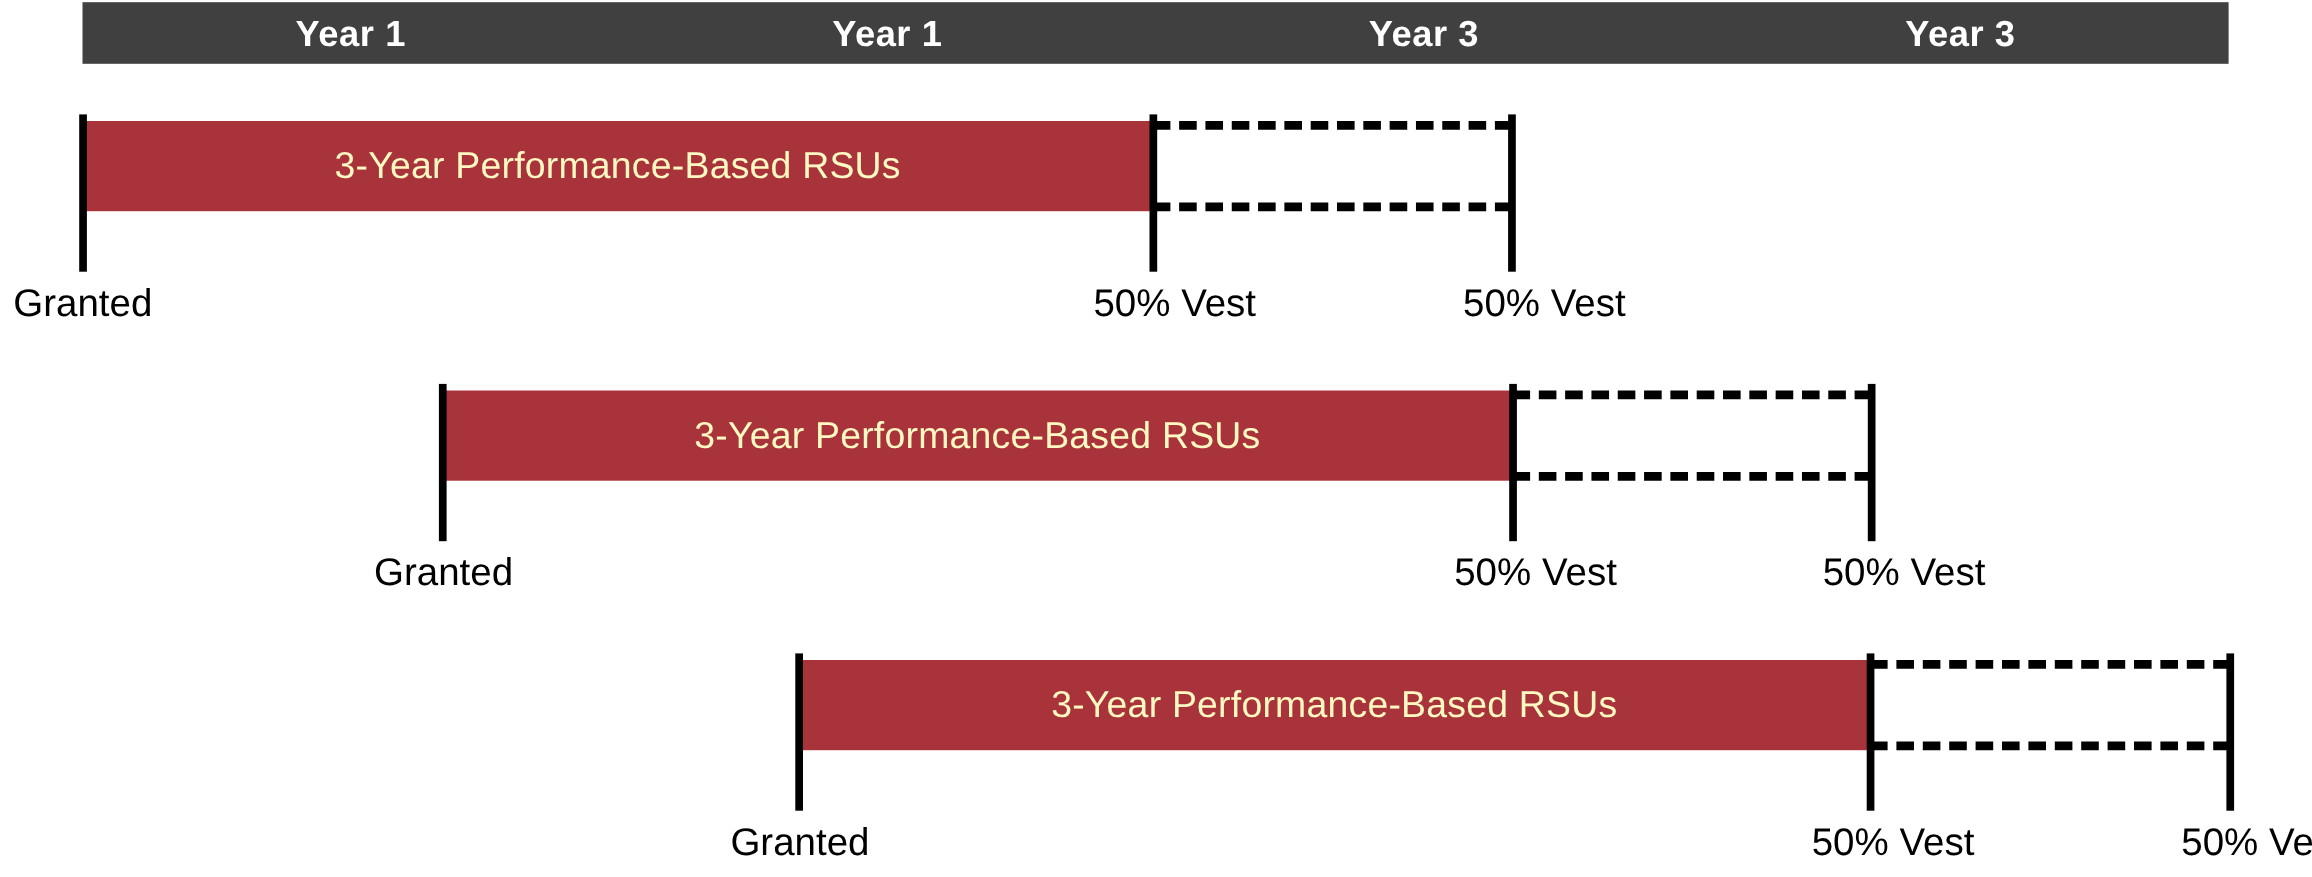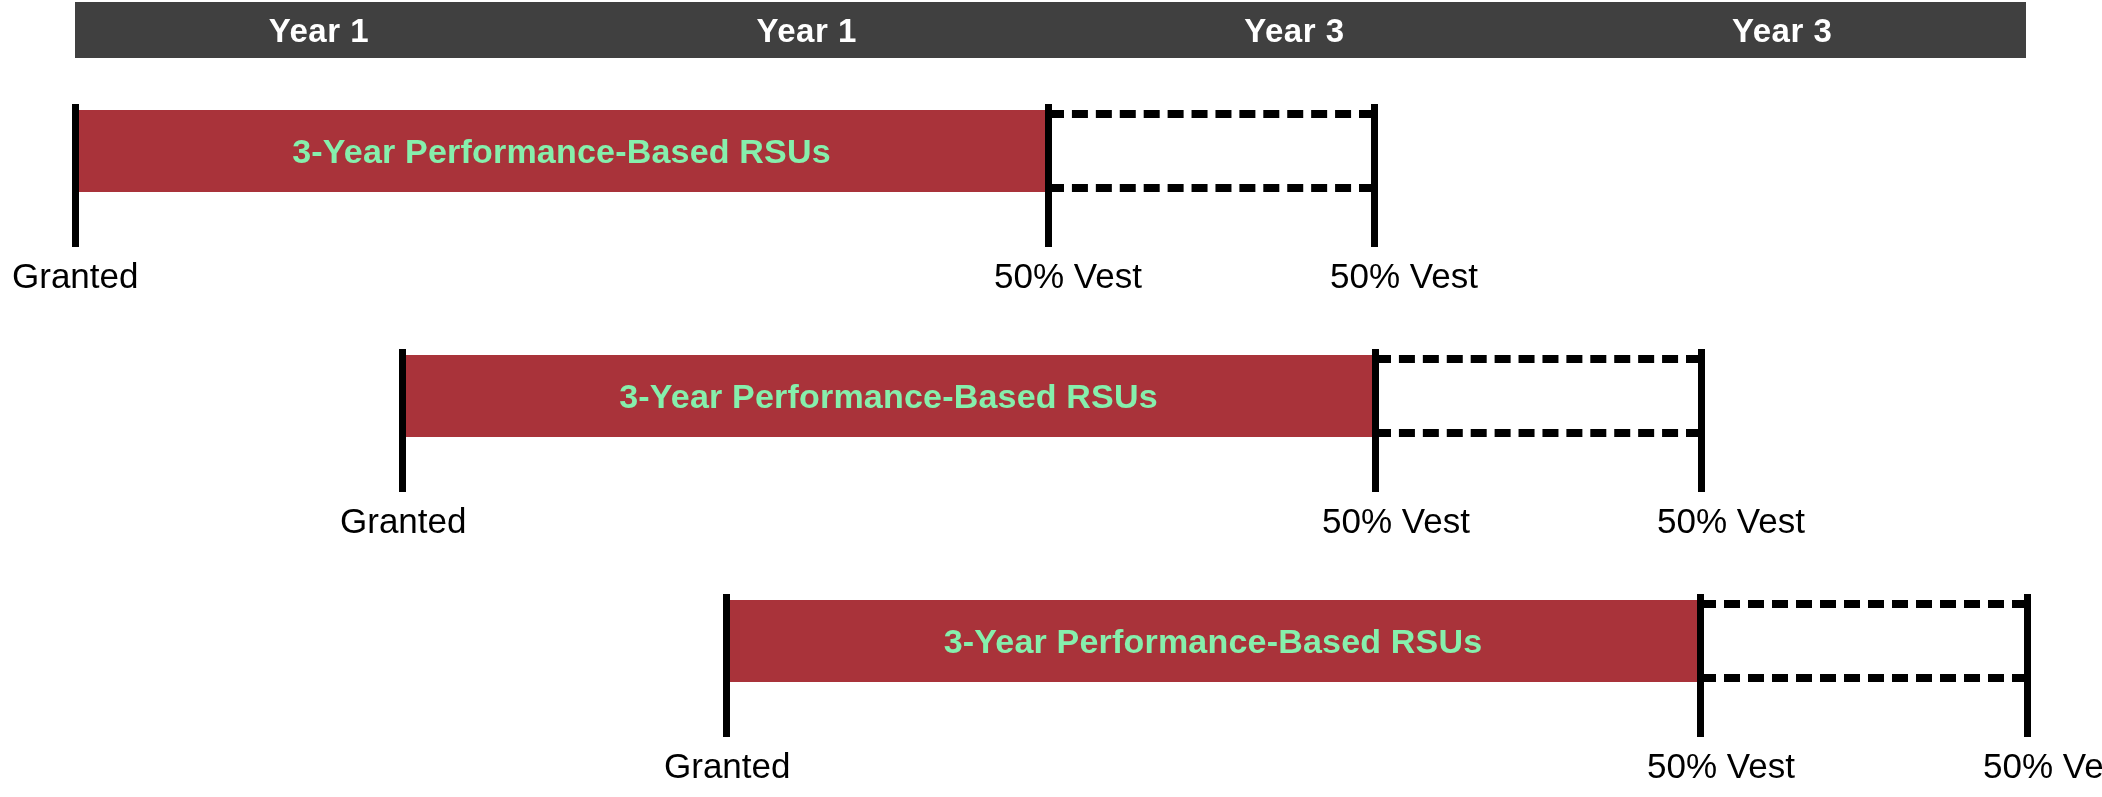--- a/index.html
+++ b/index.html
@@ -57,24 +57,24 @@
   
   .perf-bar {
     position: absolute;
     background: #A9333A;
     display: flex;
     align-items: center;
     justify-content: center;
     box-sizing: border-box;
   }
   .perf-bar-label {
-    color: #86efac;
+    color: #fef9c3;
     font-family: "Liberation Sans", sans-serif;
     font-size: 34px;
-    font-weight: bold;
+    font-weight: normal;
     letter-spacing: 0.2px;
     white-space: nowrap;
     line-height: 1;
     user-select: none;
   }
 
   
   .tick {
     position: absolute;
     width: 7px;

